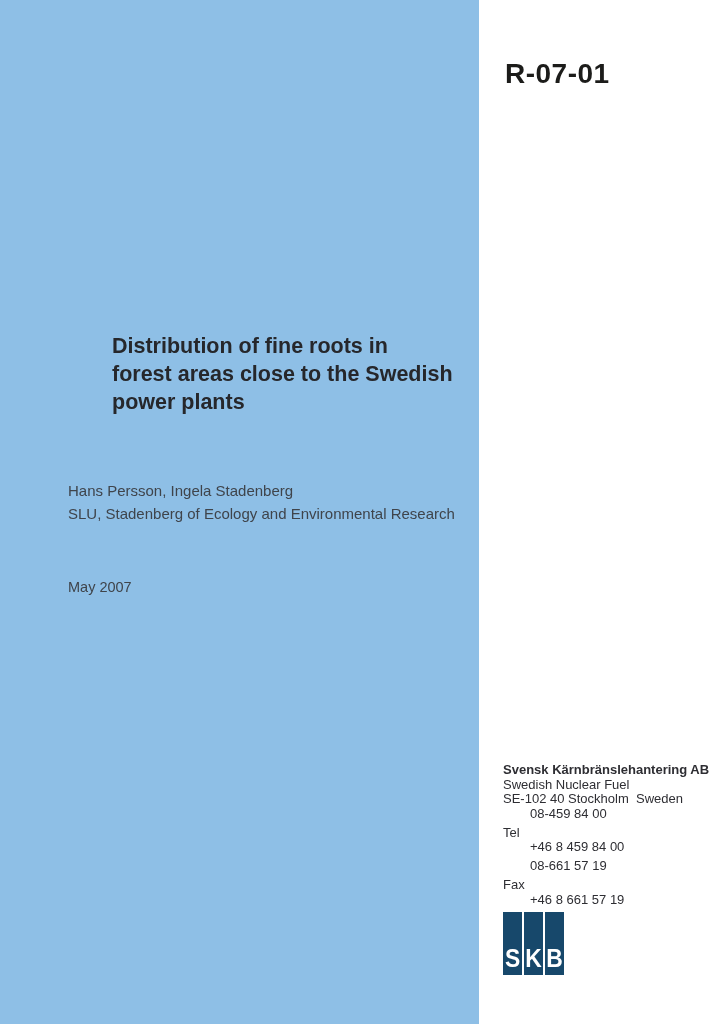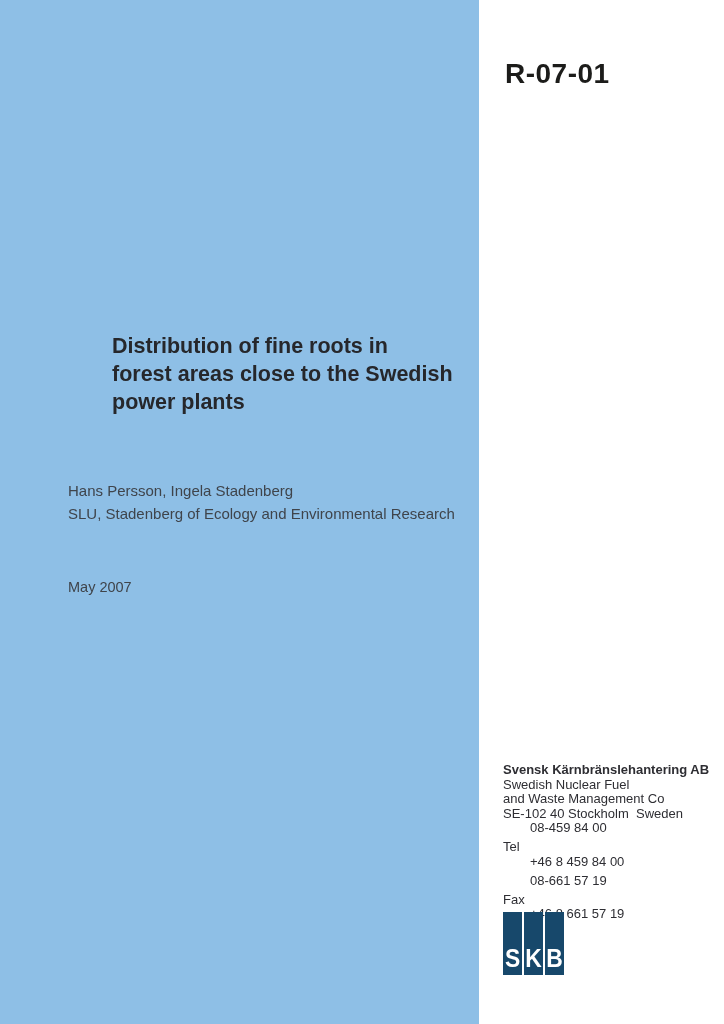--- a/index.html
+++ b/index.html
@@ -127,21 +127,20 @@
   <div class="authors-block">
     <div>Hans Persson, Ingela Stadenberg</div>
     <div>SLU, Stadenberg of Ecology and Environmental Research</div>
   </div>
 
   <div class="date-line">May 2007</div>
 
   <div class="publisher-block">
     <div class="publisher-name">Svensk Kärnbränslehantering AB</div>
     <div class="addr-line">Swedish Nuclear Fuel</div>
-    <div class="addr-line">and Waste Management Co</div>
     <div class="addr-line">SE-102 40 Stockholm  Sweden</div>
 
     <div class="contact-row">
       <span class="contact-label">Tel</span>
       <span class="contact-value">08-459 84 00</span>
     </div>
     <div class="contact-row">
       <span class="contact-label"></span>
       <span class="contact-value">+46 8 459 84 00</span>
     </div>

